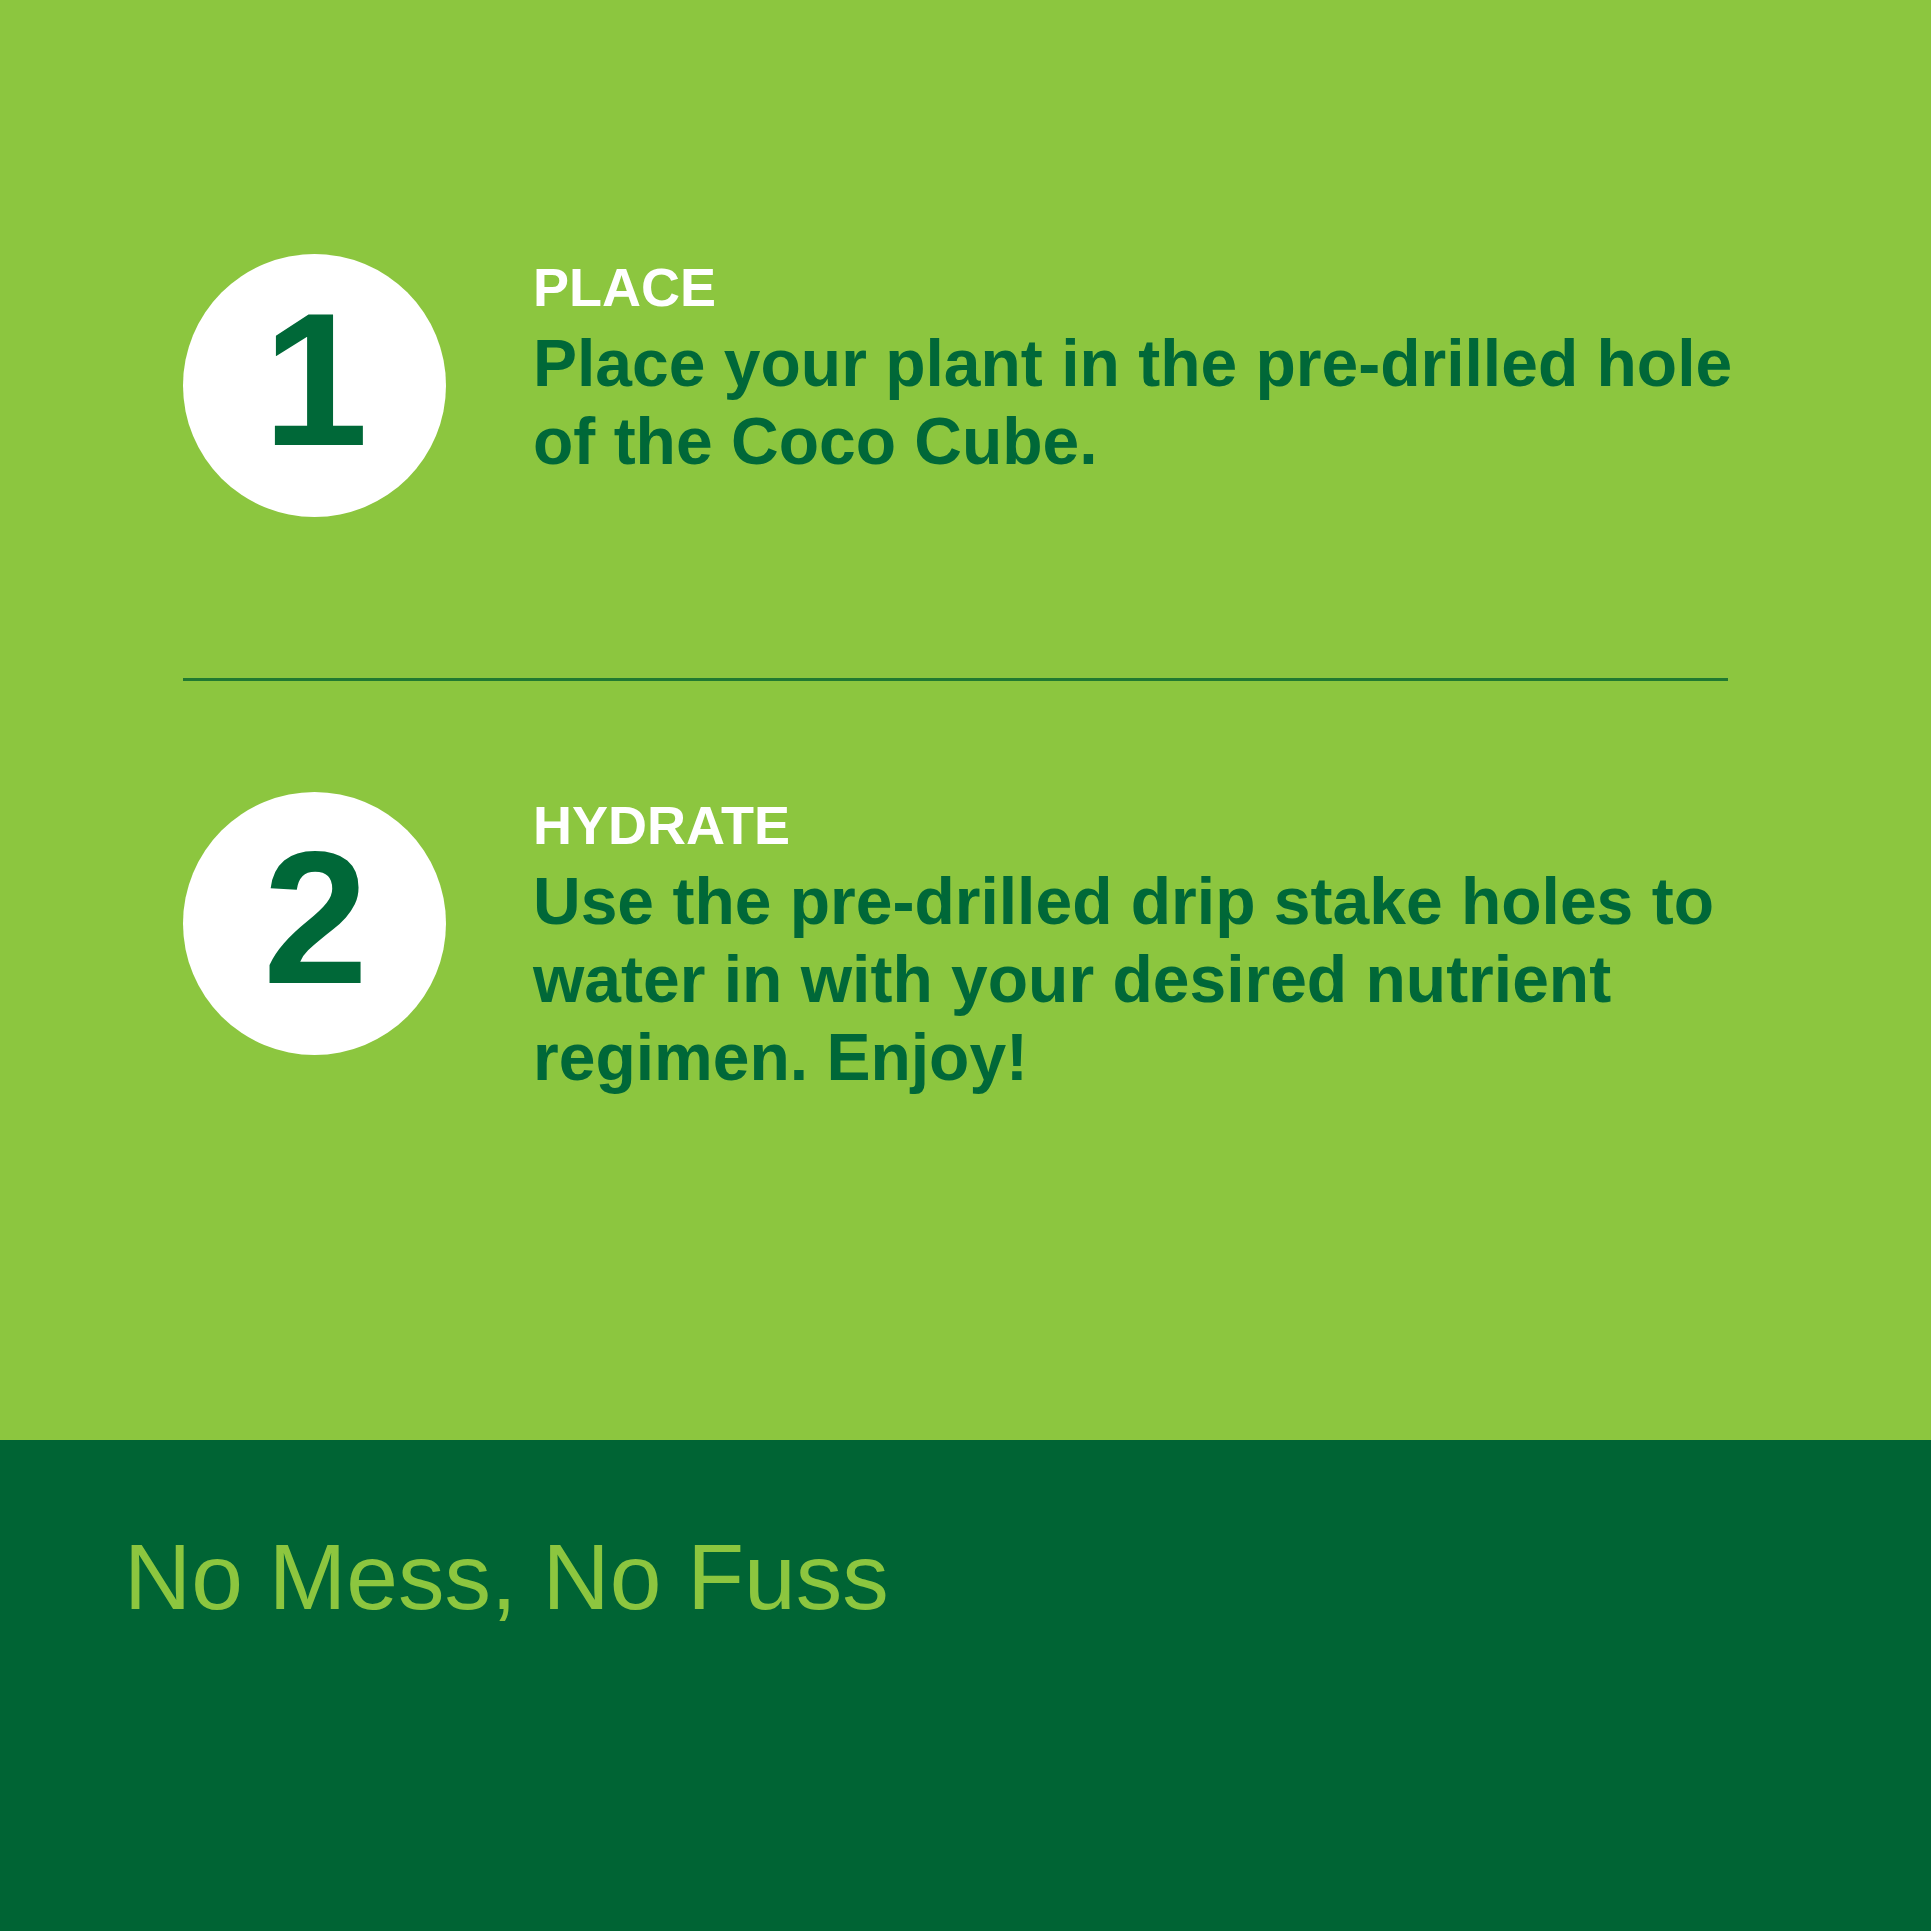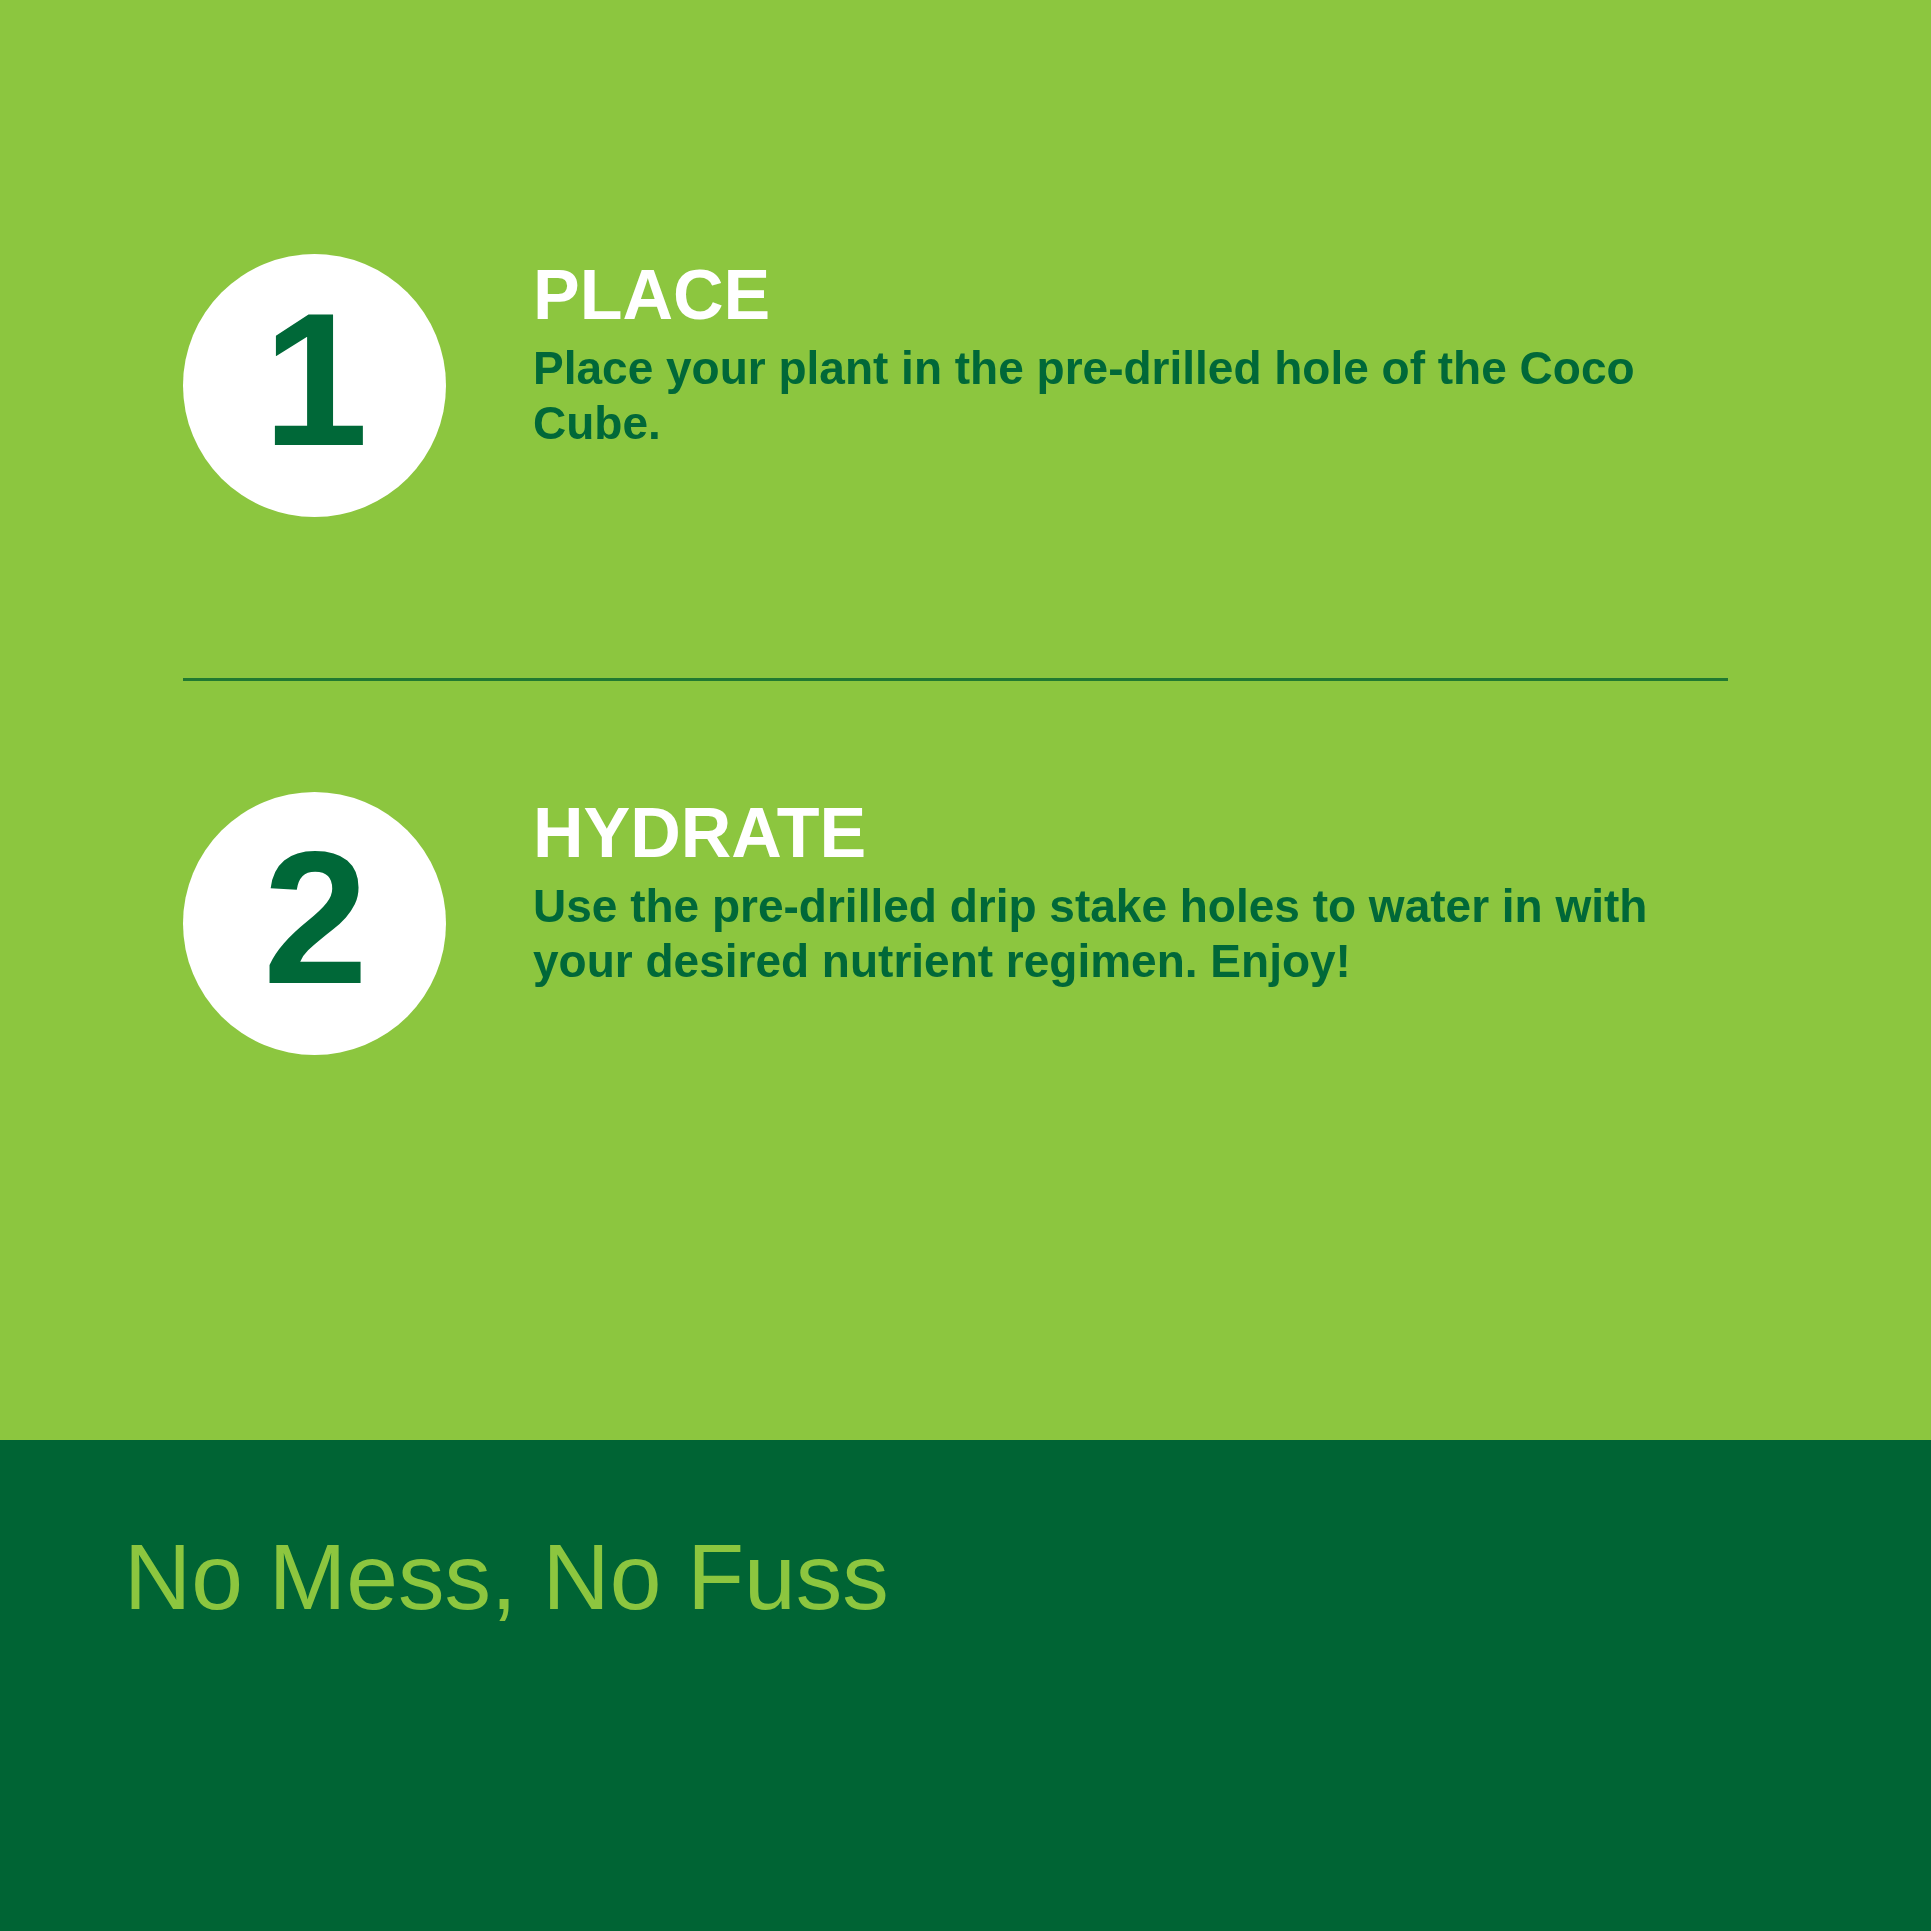--- a/index.html
+++ b/index.html
@@ -63,31 +63,31 @@
   .step-text {
     margin-left: 87px;
     padding-top: 5.8px;
     width: 1212px;
   }
 
   .step-title {
     color: #ffffff;
     font-family: "Liberation Sans", sans-serif;
     font-weight: bold;
-    font-size: 70px;
+    font-size: 54px;
     line-height: 1.0;
     letter-spacing: 0px;
     margin: 0 0 11.6px 0;
   }
 
   .step-body {
     color: #006838;
     font-family: "Liberation Sans", sans-serif;
     font-weight: bold;
-    font-size: 46px;
+    font-size: 66px;
     line-height: 1.18;
     margin: 0;
   }
 
   .divider {
     position: absolute;
     left: 183px;
     top: 678px;
     width: 1545px;
     height: 2.9px;

